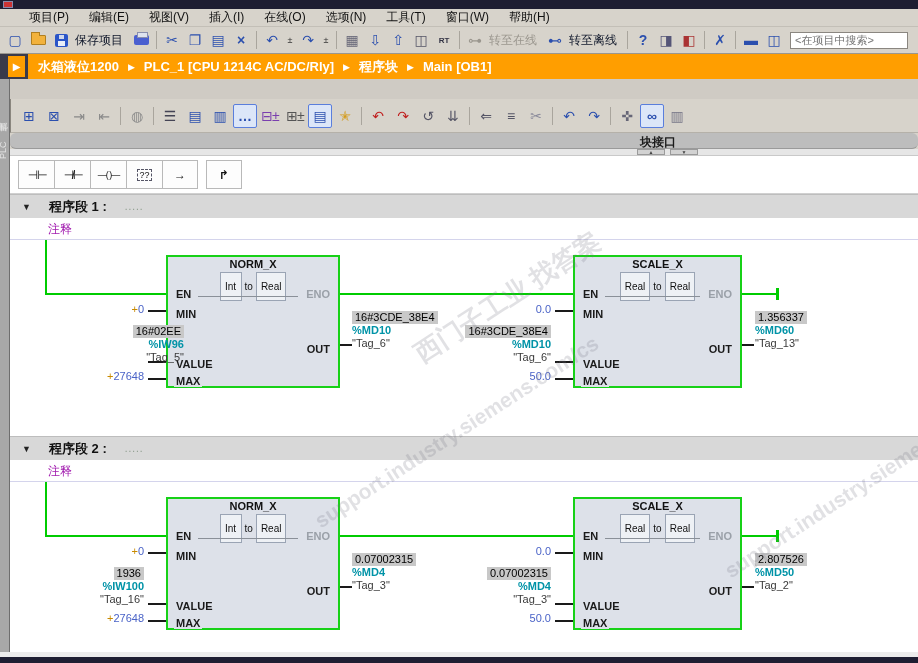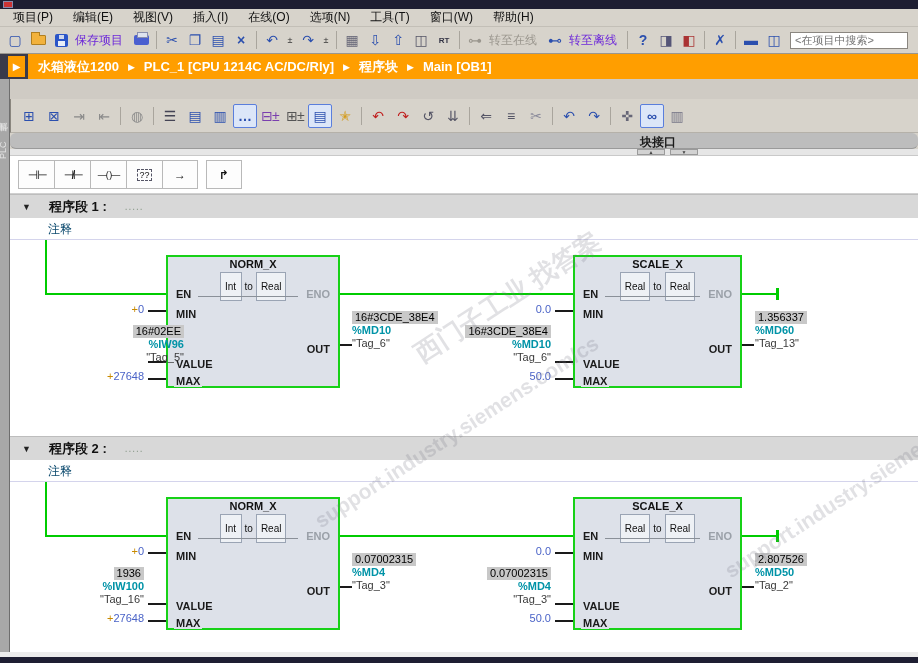--- a/index.html
+++ b/index.html
@@ -3,27 +3,27 @@
 <meta charset="utf-8">
 <style>
   * { margin:0; padding:0; box-sizing:border-box; }
   html,body { width:918px; height:663px; overflow:hidden; }
   body { font-family:"Liberation Sans","DejaVu Sans",sans-serif; font-size:12px; background:#d7d3cb; position:relative; }
   .abs { position:absolute; }
 
   
   .titlebar { left:0; top:0; width:918px; height:9px; background:#1e1e32; }
   .titlebar .appdot { position:absolute; left:3px; top:1px; width:10px; height:7px; background:#c33; border:1px solid #88a; }
-  .menubar { left:0; top:9px; width:918px; height:18px; background:#d7d3cb; display:flex; align-items:center; gap:2px; padding-left:4px; border-bottom:1px solid #c3bfb7; }
+  .menubar { left:0; top:9px; width:918px; height:18px; background:#d7d3cb; display:flex; align-items:center; gap:2px; padding-left:20px; border-bottom:1px solid #c3bfb7; }
   .menubar span { padding:1px 9px; color:#111; cursor:default; }
   .maintoolbar { left:0; top:27px; width:918px; height:27px; background:#d7d3cb; display:flex; align-items:center; gap:1px; padding-left:4px; border-bottom:1px solid #9a968e; }
   .tbtn { width:22px; height:21px; display:inline-flex; align-items:center; justify-content:center; font-size:14px; color:#2b4fae; border:1px solid transparent; border-radius:2px; }
   .tbtn.sm { width:12px; font-size:9px; color:#333; }
   .tsep { width:1px; height:18px; background:#a9a59d; margin:0 3px; }
-  .tlabel { padding:0 6px 0 2px; color:#6d28d9; }
+  .tlabel { padding:0 6px 0 2px; color:#0f172a; }
   .tlabel.disabled { color:#9a968e; }
   .searchbox { width:118px; height:17px; border:1px solid #8a8680; background:#fff; font-size:11px; color:#9a968e; padding:0 4px; margin-left:4px; }
   
   .i-folder { width:15px; height:10px; background:#f2b23c; border:1px solid #b07f20; border-radius:1px; position:relative; }
   .i-folder::before { content:""; position:absolute; left:-1px; top:-4px; width:7px; height:3px; background:#f2b23c; border:1px solid #b07f20; border-bottom:none; }
   .i-floppy { width:13px; height:13px; background:#2a55c8; border-radius:2px; position:relative; }
   .i-floppy::before { content:""; position:absolute; left:3px; bottom:1px; width:7px; height:5px; background:#e8eef8; }
   .i-floppy::after  { content:""; position:absolute; left:4px; top:1px; width:5px; height:4px; background:#cfd8ec; }
   .i-print { width:15px; height:10px; background:#4a5fd0; border-radius:2px; position:relative; }
   .i-print::before { content:""; position:absolute; left:3px; top:-3px; width:9px; height:4px; background:#dfe3ee; border:1px solid #8a8fae; }
@@ -71,21 +71,21 @@
   .l-box::after{content:"??"; font-size:9px; border:1px dashed #556; padding:0 1px;} .l-open::after{content:"→";} .l-close::after{content:"↱"; font-weight:bold;}
 
   .leftstrip { left:0; top:79px; width:10px; height:578px; background:#a8a8a8; border-right:1px solid #6e6e6e; overflow:hidden; }
   .leftstrip span { position:absolute; left:-3px; top:60px; writing-mode:vertical-rl; transform:rotate(180deg); font-size:9px; color:#e4e4e4; white-space:nowrap; }
 
   
   .net-header { left:10px; width:908px; height:24px; background:#d8d8d8; border-top:1px solid #bdbdbd; display:flex; align-items:center; }
   .net-header .tri { margin-left:12px; font-size:9px; color:#222; }
   .net-header .nt { margin-left:18px; font-weight:bold; font-size:13px; color:#111; }
   .net-header .dots { margin-left:18px; color:#8a9a8a; letter-spacing:1px; font-size:10px; }
-  .net-comment { left:10px; width:908px; height:22px; background:#fff; color:#0c4a6e; padding:3px 0 0 38px; border-bottom:1px solid #d4d4ec; }
+  .net-comment { left:10px; width:908px; height:22px; background:#fff; color:#a21caf; padding:3px 0 0 38px; border-bottom:1px solid #d4d4ec; }
   .canvas { left:10px; width:908px; background:#fff; overflow:hidden; }
 
   .gline { position:absolute; background:#00cc00; }
   .stub  { position:absolute; background:#1a1a1a; height:2px; }
   .fbd-block { position:absolute; width:174px; height:133px; background:#dde1e9; border:2px solid #17d117; }
   .blk-title { position:absolute; left:0; right:0; top:1px; text-align:center; font-weight:bold; font-size:11px; color:#111; }
   .blk-types { position:absolute; left:0; right:0; top:15px; text-align:center; font-size:10px; color:#111; }
   .type-box { border:1px solid #9aa4b4; background:#eef1f5; padding:8px 4px; display:inline-block; min-width:22px; }
   .type-to { margin:0 3px; }
   .pin { position:absolute; font-size:11px; font-weight:bold; color:#1a1a1a; background:#dde1e9; padding:0 2px; }

